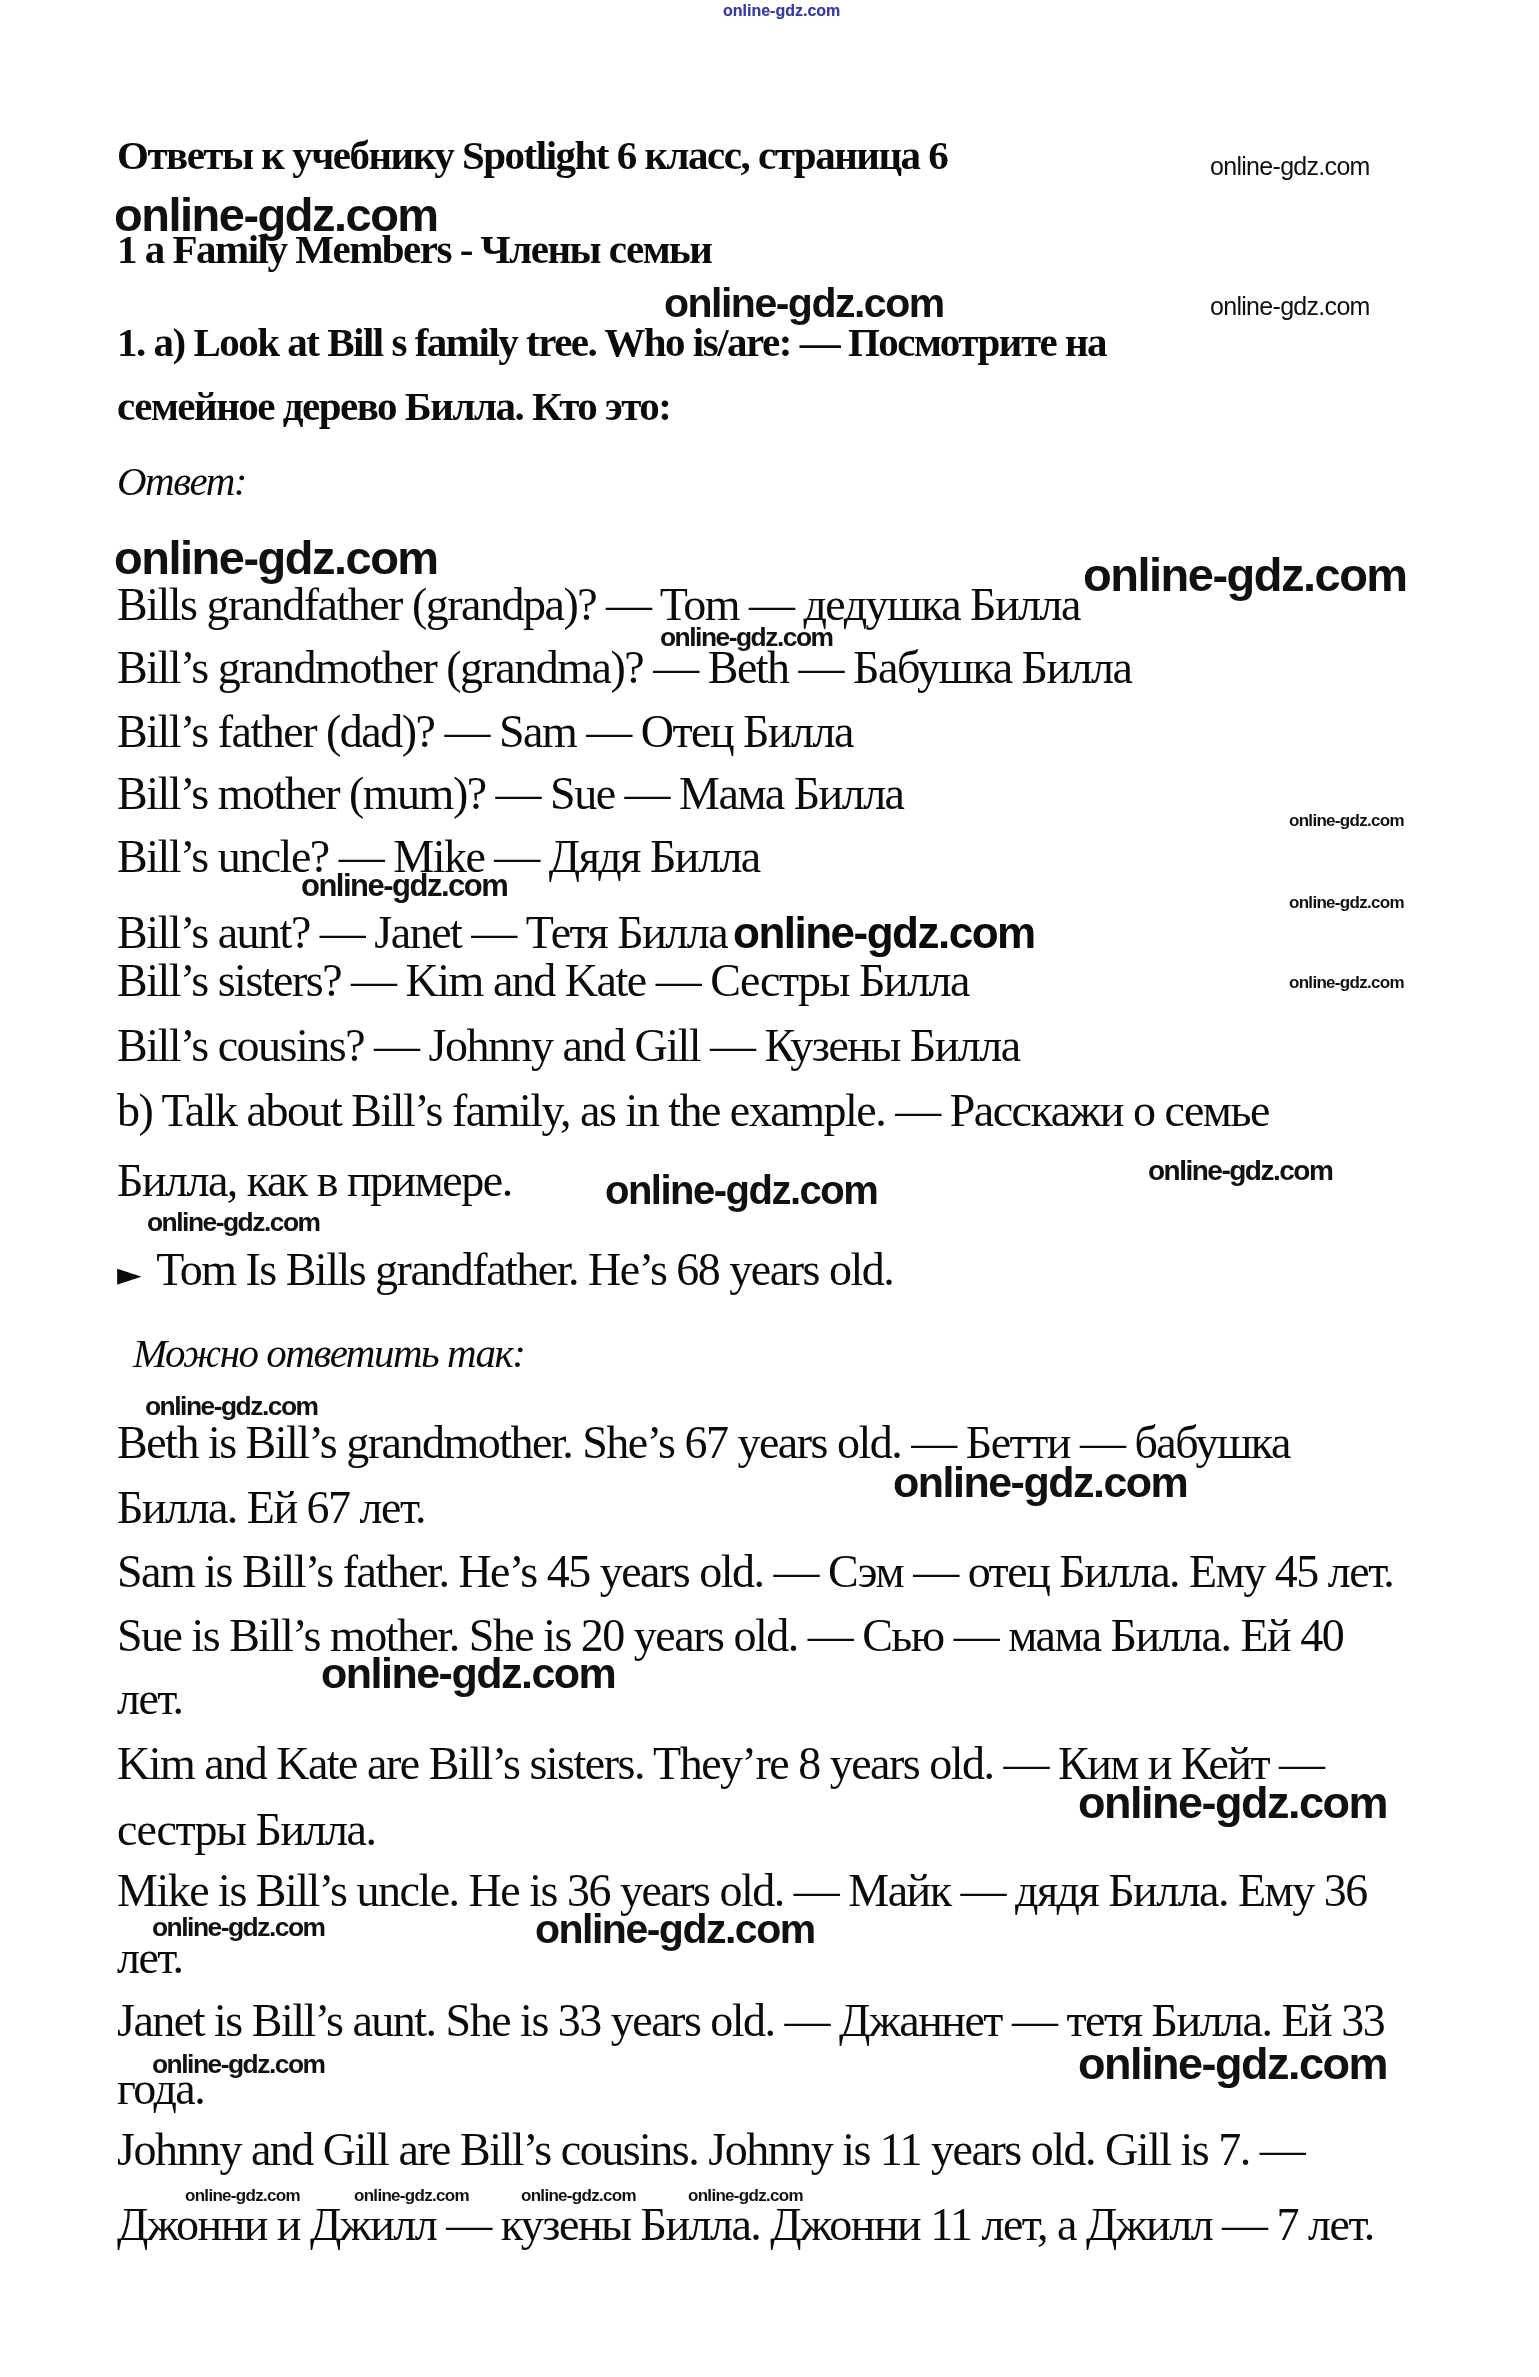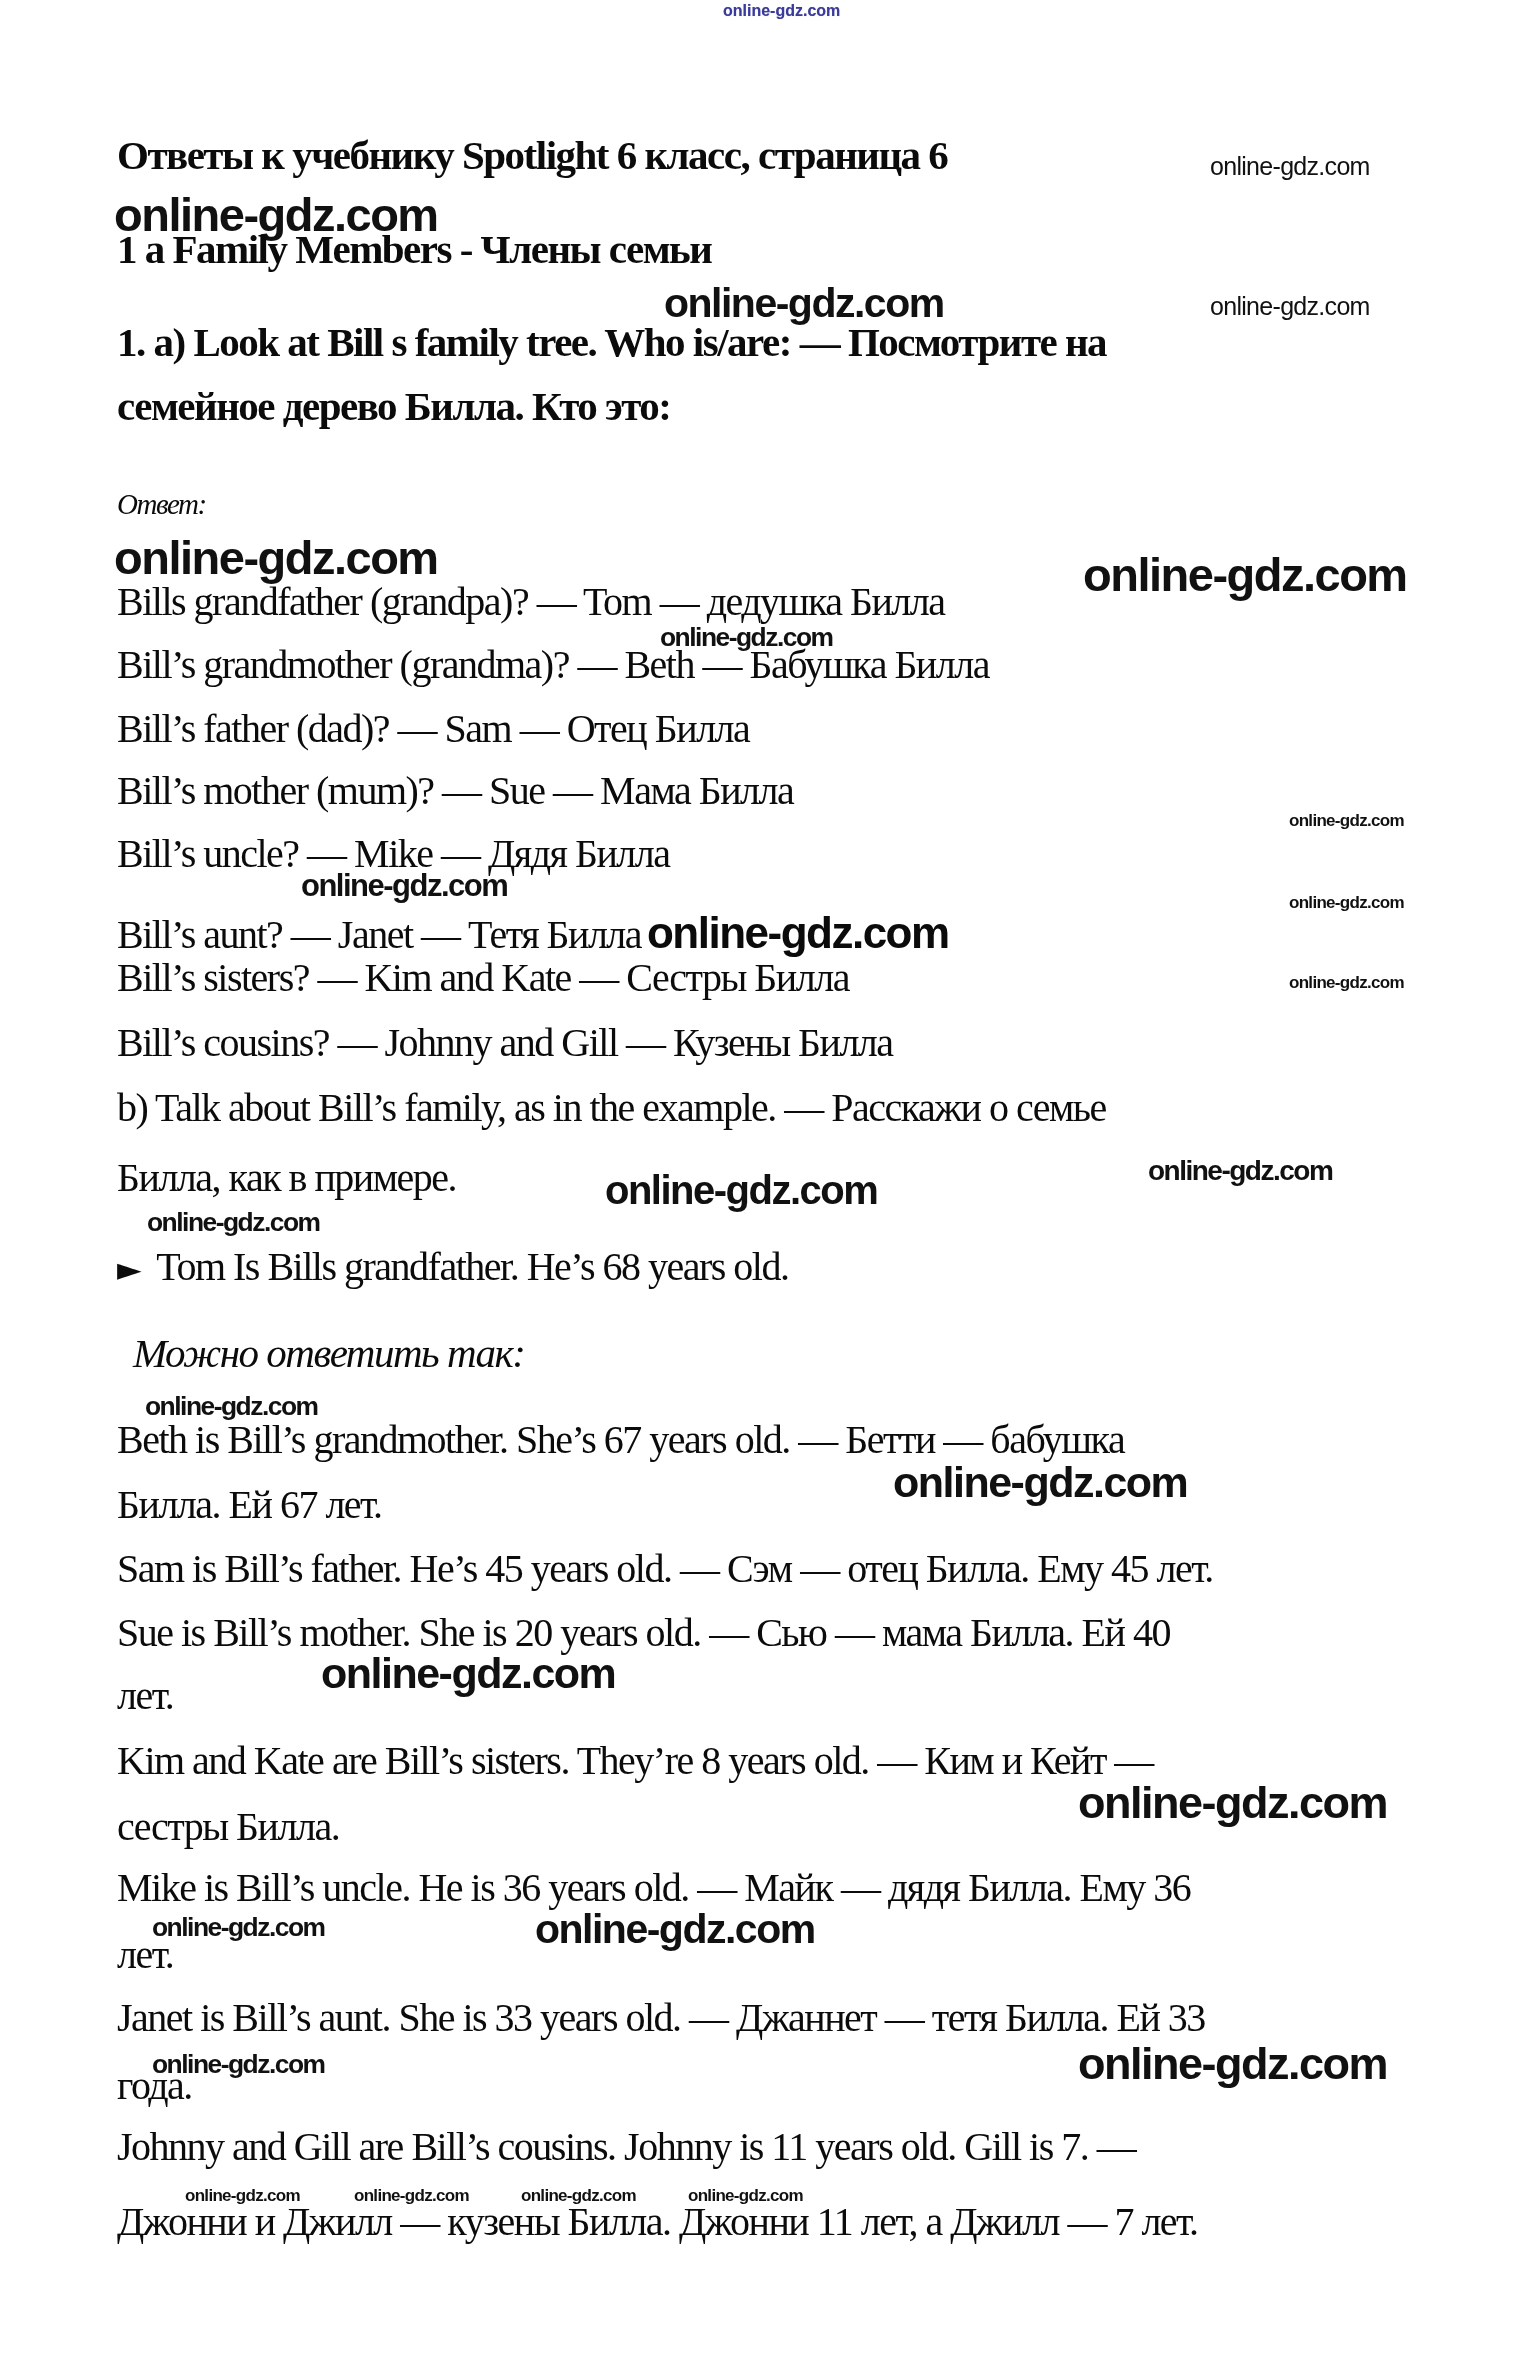--- a/index.html
+++ b/index.html
@@ -10,21 +10,21 @@
     background: #ffffff;
     overflow: hidden;
     font-family: "Liberation Serif", serif;
     color: #0b0b0b;
   }
   
   .ln {
     position: absolute;
     white-space: nowrap;
     font-family: "Liberation Serif", serif;
-    font-size: 40px;
+    font-size: 46px;
     letter-spacing: -1.5px;
     line-height: 1.05;
     color: #0b0b0b;
   }
   .b { font-weight: bold; font-size: 41px; }
   .i { font-style: italic; }
   
   .wm {
     position: absolute;
     white-space: nowrap;
@@ -81,21 +81,21 @@
 
   <div class="ln b" style="left:117px; top:228px;">1 a Family Members - Члены семьи</div>
 
   <div class="wm" style="left:664px; top:280px; font-size:41px;">online-gdz.com</div>
 
   <div class="wm wmn" style="left:1210px; top:292px; font-size:25px;">online-gdz.com</div>
 
   <div class="ln b" style="left:117px; top:321px;">1. a) Look at Bill s family tree. Who is/are: — Посмотрите на</div>
   <div class="ln b" style="left:117px; top:385px;">семейное дерево Билла. Кто это:</div>
 
-  <div class="ln i" style="left:117px; top:489px; font-size:29px;">Ответ:</div>
+  <div class="ln i" style="left:117px; top:460px; font-size:41px;">Ответ:</div>
 
   <div class="wm" style="left:114px; top:530px; font-size:47px;">online-gdz.com</div>
   <div class="wm" style="left:1083px; top:547px; font-size:47px;">online-gdz.com</div>
 
   <div class="ln" style="left:117px; top:581px;">Bills grandfather (grandpa)? — Tom — дедушка Билла</div>
   <div class="wm" style="left:660px; top:622px; font-size:26.4px;">online-gdz.com</div>
   <div class="ln" style="left:117px; top:644px;">Bill’s grandmother (grandma)? — Beth — Бабушка Билла</div>
   <div class="ln" style="left:117px; top:708px;">Bill’s father (dad)? — Sam — Отец Билла</div>
   <div class="ln" style="left:117px; top:770px;text-align:center;">Bill’s mother (mum)? — Sue — Мама Билла</div>
 

